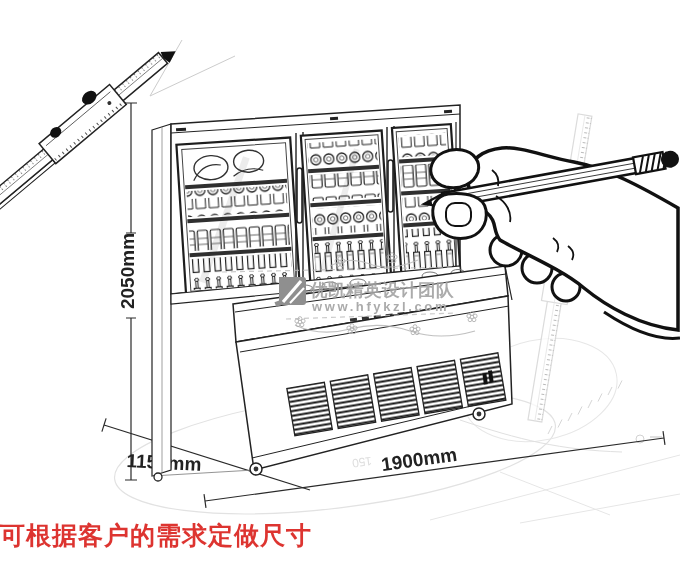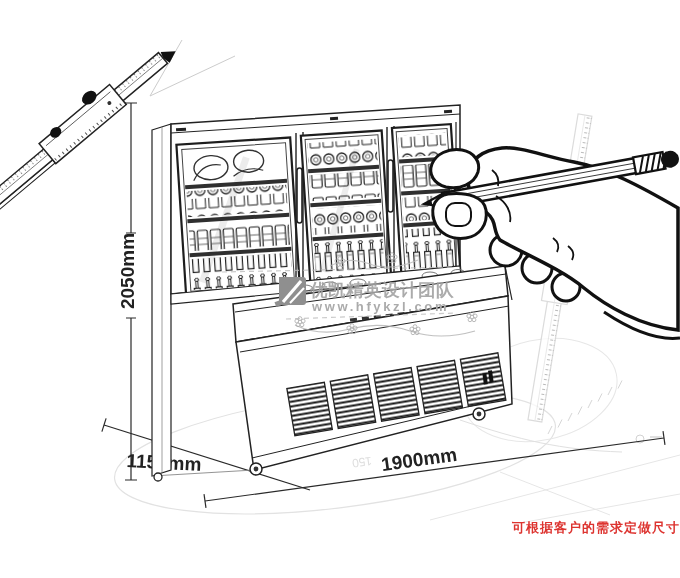--- a/index.html
+++ b/index.html
@@ -3,23 +3,23 @@
 <meta charset="utf-8">
 <style>
   html,body{margin:0;padding:0;background:#fff;}
   .canvas{position:relative;width:680px;height:578px;background:#fff;overflow:hidden;
           font-family:"Liberation Sans","DejaVu Sans",sans-serif;}
   svg{position:absolute;left:0;top:0;}
   .dim-label{font-family:"Liberation Sans","DejaVu Sans",sans-serif;font-size:19px;font-weight:600;fill:#222;}
   .wm-cn{font-family:"DejaVu Sans","Liberation Sans",sans-serif;font-size:17.5px;font-weight:700;fill:#a2a2a2;opacity:.9;letter-spacing:.5px;}
   .wm-url{font-family:"Liberation Sans","DejaVu Sans",sans-serif;font-size:13px;font-weight:700;fill:#ababab;letter-spacing:2.6px;}
   .ghost-num{font-family:"Liberation Sans",sans-serif;font-size:12px;fill:#cccccc;}
-  .caption{position:absolute;left:0;right:0;top:519px;text-align:right;
+  .caption{position:absolute;left:0;right:0;top:519px;text-align:left;
            font-family:"DejaVu Sans","Liberation Sans",sans-serif;
-           font-size:13px;font-weight:700;letter-spacing:1px;color:#dd3430;}
+           font-size:25px;font-weight:700;letter-spacing:1px;color:#dd3430;}
 </style>
 </head>
 <body>
 
 <div class="canvas">
 <svg width="680" height="578" viewBox="0 0 680 578">
   <defs>
     <pattern id="pat-vent" width="8" height="4.7" patternUnits="userSpaceOnUse">
       <path d="M0,2.35 H8" stroke="#161616" stroke-width="2"></path>
     </pattern>

